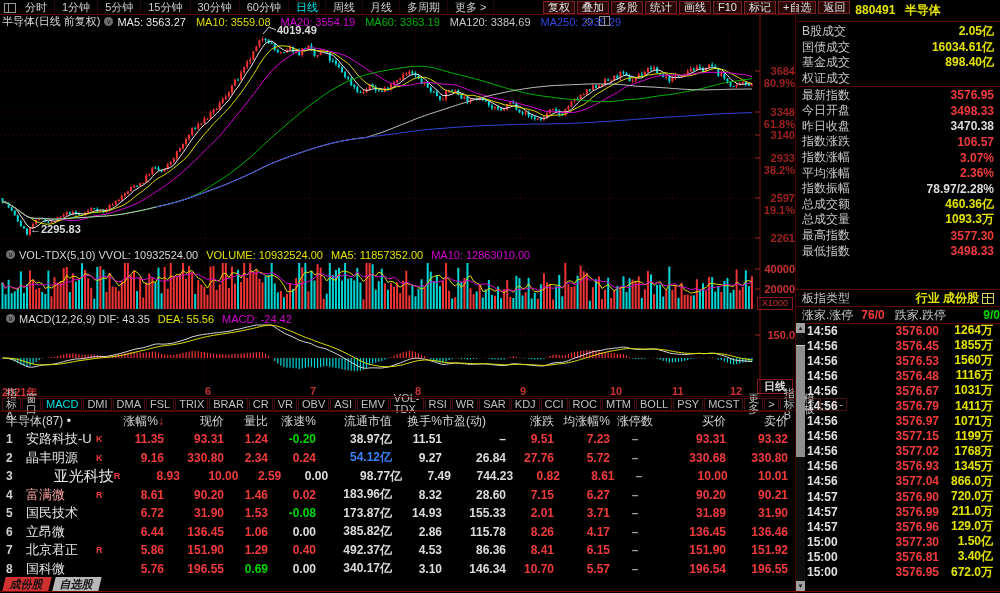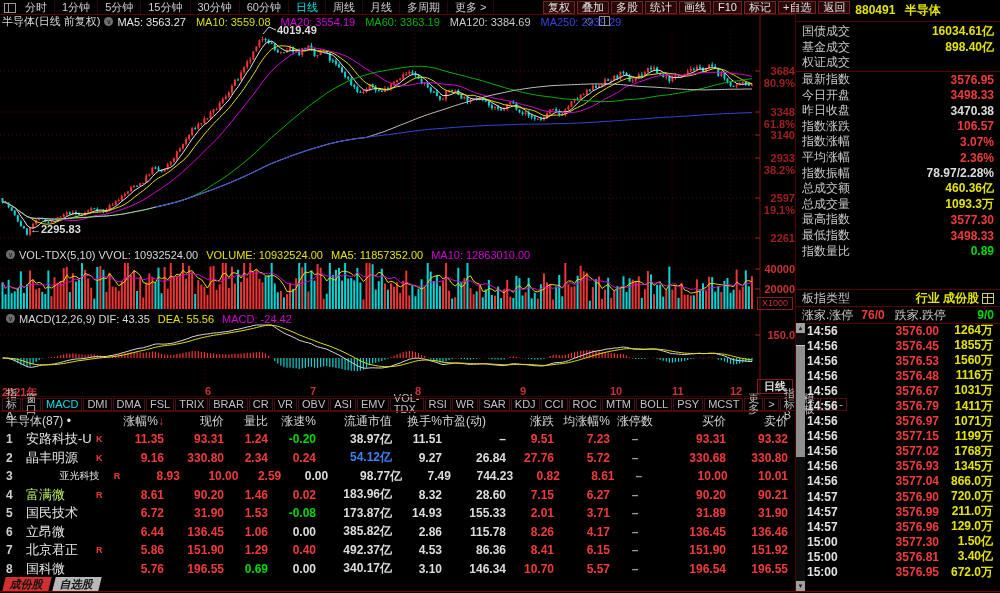--- a/index.html
+++ b/index.html
@@ -1268,38 +1268,38 @@
       <div class="cell" style="width: 50px; box-sizing: border-box; text-align: right; color: rgb(220, 220, 220);">9.27</div>
       <div class="cell" style="width: 64px; box-sizing: border-box; text-align: right; color: rgb(220, 220, 220);">26.84</div>
       <div class="cell" style="width: 48px; box-sizing: border-box; text-align: right; color: rgb(240, 59, 59);">27.76</div>
       <div class="cell" style="width: 56px; box-sizing: border-box; text-align: right; color: rgb(240, 59, 59);">5.72</div>
       <div class="cell" style="width: 50px; box-sizing: border-box; text-align: center; color: rgb(154, 154, 154);">–</div>
       <div class="cell" style="width: 66px; box-sizing: border-box; text-align: right; color: rgb(240, 59, 59);">330.68</div>
       <div class="cell" style="width: 62px; box-sizing: border-box; text-align: right; color: rgb(240, 59, 59);">330.80</div>
     </div>
     <div class="trow">
       <div class="cell" style="width: 26px; box-sizing: border-box; text-align: left; color: rgb(208, 208, 208); padding-left: 6px;">3</div>
-      <div class="cell" style="width: 70px; box-sizing: border-box; text-align: center; color: rgb(232, 232, 232); font-weight: normal; font-size: 10px; margin-left: 20px;">亚光科技</div>
+      <div class="cell" style="width: 70px; box-sizing: border-box; text-align: right; color: rgb(232, 232, 232); font-weight: normal; font-size: 15px; margin-left: 20px;">亚光科技</div>
       <div class="cell" style="width: 14px; box-sizing: border-box; text-align: left; color: rgb(240, 59, 59); font-size: 9px;">R</div>
       <div class="cell" style="width: 54px; box-sizing: border-box; text-align: right; color: rgb(240, 59, 59);">8.93</div>
       <div class="cell" style="width: 60px; box-sizing: border-box; text-align: right; color: rgb(240, 59, 59);">10.00</div>
       <div class="cell" style="width: 44px; box-sizing: border-box; text-align: right; color: rgb(240, 59, 59);">2.59</div>
       <div class="cell" style="width: 48px; box-sizing: border-box; text-align: right; color: rgb(220, 220, 220);">0.00</div>
       <div class="cell" style="width: 76px; box-sizing: border-box; text-align: right; color: rgb(220, 220, 220);">98.77亿</div>
       <div class="cell" style="width: 50px; box-sizing: border-box; text-align: right; color: rgb(220, 220, 220);">7.49</div>
       <div class="cell" style="width: 64px; box-sizing: border-box; text-align: right; color: rgb(220, 220, 220);">744.23</div>
       <div class="cell" style="width: 48px; box-sizing: border-box; text-align: right; color: rgb(240, 59, 59);">0.82</div>
       <div class="cell" style="width: 56px; box-sizing: border-box; text-align: right; color: rgb(240, 59, 59);">8.61</div>
       <div class="cell" style="width: 50px; box-sizing: border-box; text-align: center; color: rgb(154, 154, 154);">–</div>
       <div class="cell" style="width: 66px; box-sizing: border-box; text-align: right; color: rgb(240, 59, 59);">10.00</div>
       <div class="cell" style="width: 62px; box-sizing: border-box; text-align: right; color: rgb(240, 59, 59);">10.01</div>
     </div>
     <div class="trow">
       <div class="cell" style="width: 26px; box-sizing: border-box; text-align: left; color: rgb(208, 208, 208); padding-left: 6px;">4</div>
-      <div class="cell" style="width: 70px; box-sizing: border-box; text-align: left; color: #bef264; font-weight: normal; font-size: 13px;">富满微</div>
+      <div class="cell" style="width: 70px; box-sizing: border-box; text-align: left; color: #fca5a5; font-weight: normal; font-size: 13px;">富满微</div>
       <div class="cell" style="width: 14px; box-sizing: border-box; text-align: left; color: rgb(240, 59, 59); font-size: 9px;">R</div>
       <div class="cell" style="width: 54px; box-sizing: border-box; text-align: right; color: rgb(240, 59, 59);">8.61</div>
       <div class="cell" style="width: 60px; box-sizing: border-box; text-align: right; color: rgb(240, 59, 59);">90.20</div>
       <div class="cell" style="width: 44px; box-sizing: border-box; text-align: right; color: rgb(240, 59, 59);">1.46</div>
       <div class="cell" style="width: 48px; box-sizing: border-box; text-align: right; color: rgb(240, 59, 59);">0.02</div>
       <div class="cell" style="width: 76px; box-sizing: border-box; text-align: right; color: rgb(220, 220, 220);">183.96亿</div>
       <div class="cell" style="width: 50px; box-sizing: border-box; text-align: right; color: rgb(220, 220, 220);">8.32</div>
       <div class="cell" style="width: 64px; box-sizing: border-box; text-align: right; color: rgb(220, 220, 220);">28.60</div>
       <div class="cell" style="width: 48px; box-sizing: border-box; text-align: right; color: rgb(240, 59, 59);">7.15</div>
       <div class="cell" style="width: 56px; box-sizing: border-box; text-align: right; color: rgb(240, 59, 59);">6.27</div>
@@ -1384,20 +1384,24 @@
 <div class="hline" style="left:0;top:591px;width:1000px;background:#7a0000;"></div>
 
 <div class="vline" style="left:795px;top:0;height:593px;"></div>
 <div class="rp-header">
   <span>880491</span>
   <span style="margin-left:6px;">半导体</span>
 </div>
 <div class="hline" style="left:796px;top:21px;width:204px;"></div>
 <div class="rp-rows" id="rp-rows">
     <div class="rp-row">
+      <div class="rp-label">B股成交</div>
+      <div class="rp-val" style="color: rgb(227, 227, 0);">2.05亿</div>
+    </div>
+    <div class="rp-row">
       <div class="rp-label">国债成交</div>
       <div class="rp-val" style="color: rgb(227, 227, 0);">16034.61亿</div>
     </div>
     <div class="rp-row">
       <div class="rp-label">基金成交</div>
       <div class="rp-val" style="color: rgb(227, 227, 0);">898.40亿</div>
     </div>
     <div class="rp-row" style="border-bottom: 1px solid rgb(90, 0, 0);">
       <div class="rp-label">权证成交</div>
       <div class="rp-val" style="color: rgb(220, 220, 220);"></div>
@@ -1438,38 +1442,34 @@
       <div class="rp-label">总成交量</div>
       <div class="rp-val" style="color: rgb(227, 227, 0);">1093.3万</div>
     </div>
     <div class="rp-row">
       <div class="rp-label">最高指数</div>
       <div class="rp-val" style="color: rgb(240, 59, 59);">3577.30</div>
     </div>
     <div class="rp-row">
       <div class="rp-label">最低指数</div>
       <div class="rp-val" style="color: rgb(240, 59, 59);">3498.33</div>
-    </div>
-    <div class="rp-row">
-      <div class="rp-label">指数量比</div>
-      <div class="rp-val" style="color: rgb(0, 216, 0);">0.89</div>
     </div>
   </div>
 <div class="rp-board">
   <span class="rp-label">板指类型</span>
   <span class="rp-val" style="color:#e3e300;display:flex;justify-content:flex-end;align-items:center;">
     <span>行业 成份股</span>
     <span class="grid-icon"></span>
   </span>
 </div>
 <div class="rp-adv">
   <span style="color:#c8c8c8;padding-left:6px;">涨家.涨停</span>
   <span style="color:#f03b3b;font-weight:bold;margin-left:8px;">76/0</span>
   <span style="color:#c8c8c8;margin-left:10px;">跌家.跌停</span>
-  <span style="color:#00d800;font-weight:bold;flex:1;text-align:right;padding-right:6px;">9/0</span>
+  <span style="color:#00d800;font-weight:bold;flex:1;text-align:right;">9/0</span>
 </div>
 <div class="rp-ticks" id="rp-ticks">
     <div class="tick-row">
       <div class="tick-time">14:56</div>
       <div class="tick-price">3576.00</div>
       <div class="tick-vol">1264万</div>
     </div>
     <div class="tick-row">
       <div class="tick-time">14:56</div>
       <div class="tick-price">3576.45</div>

